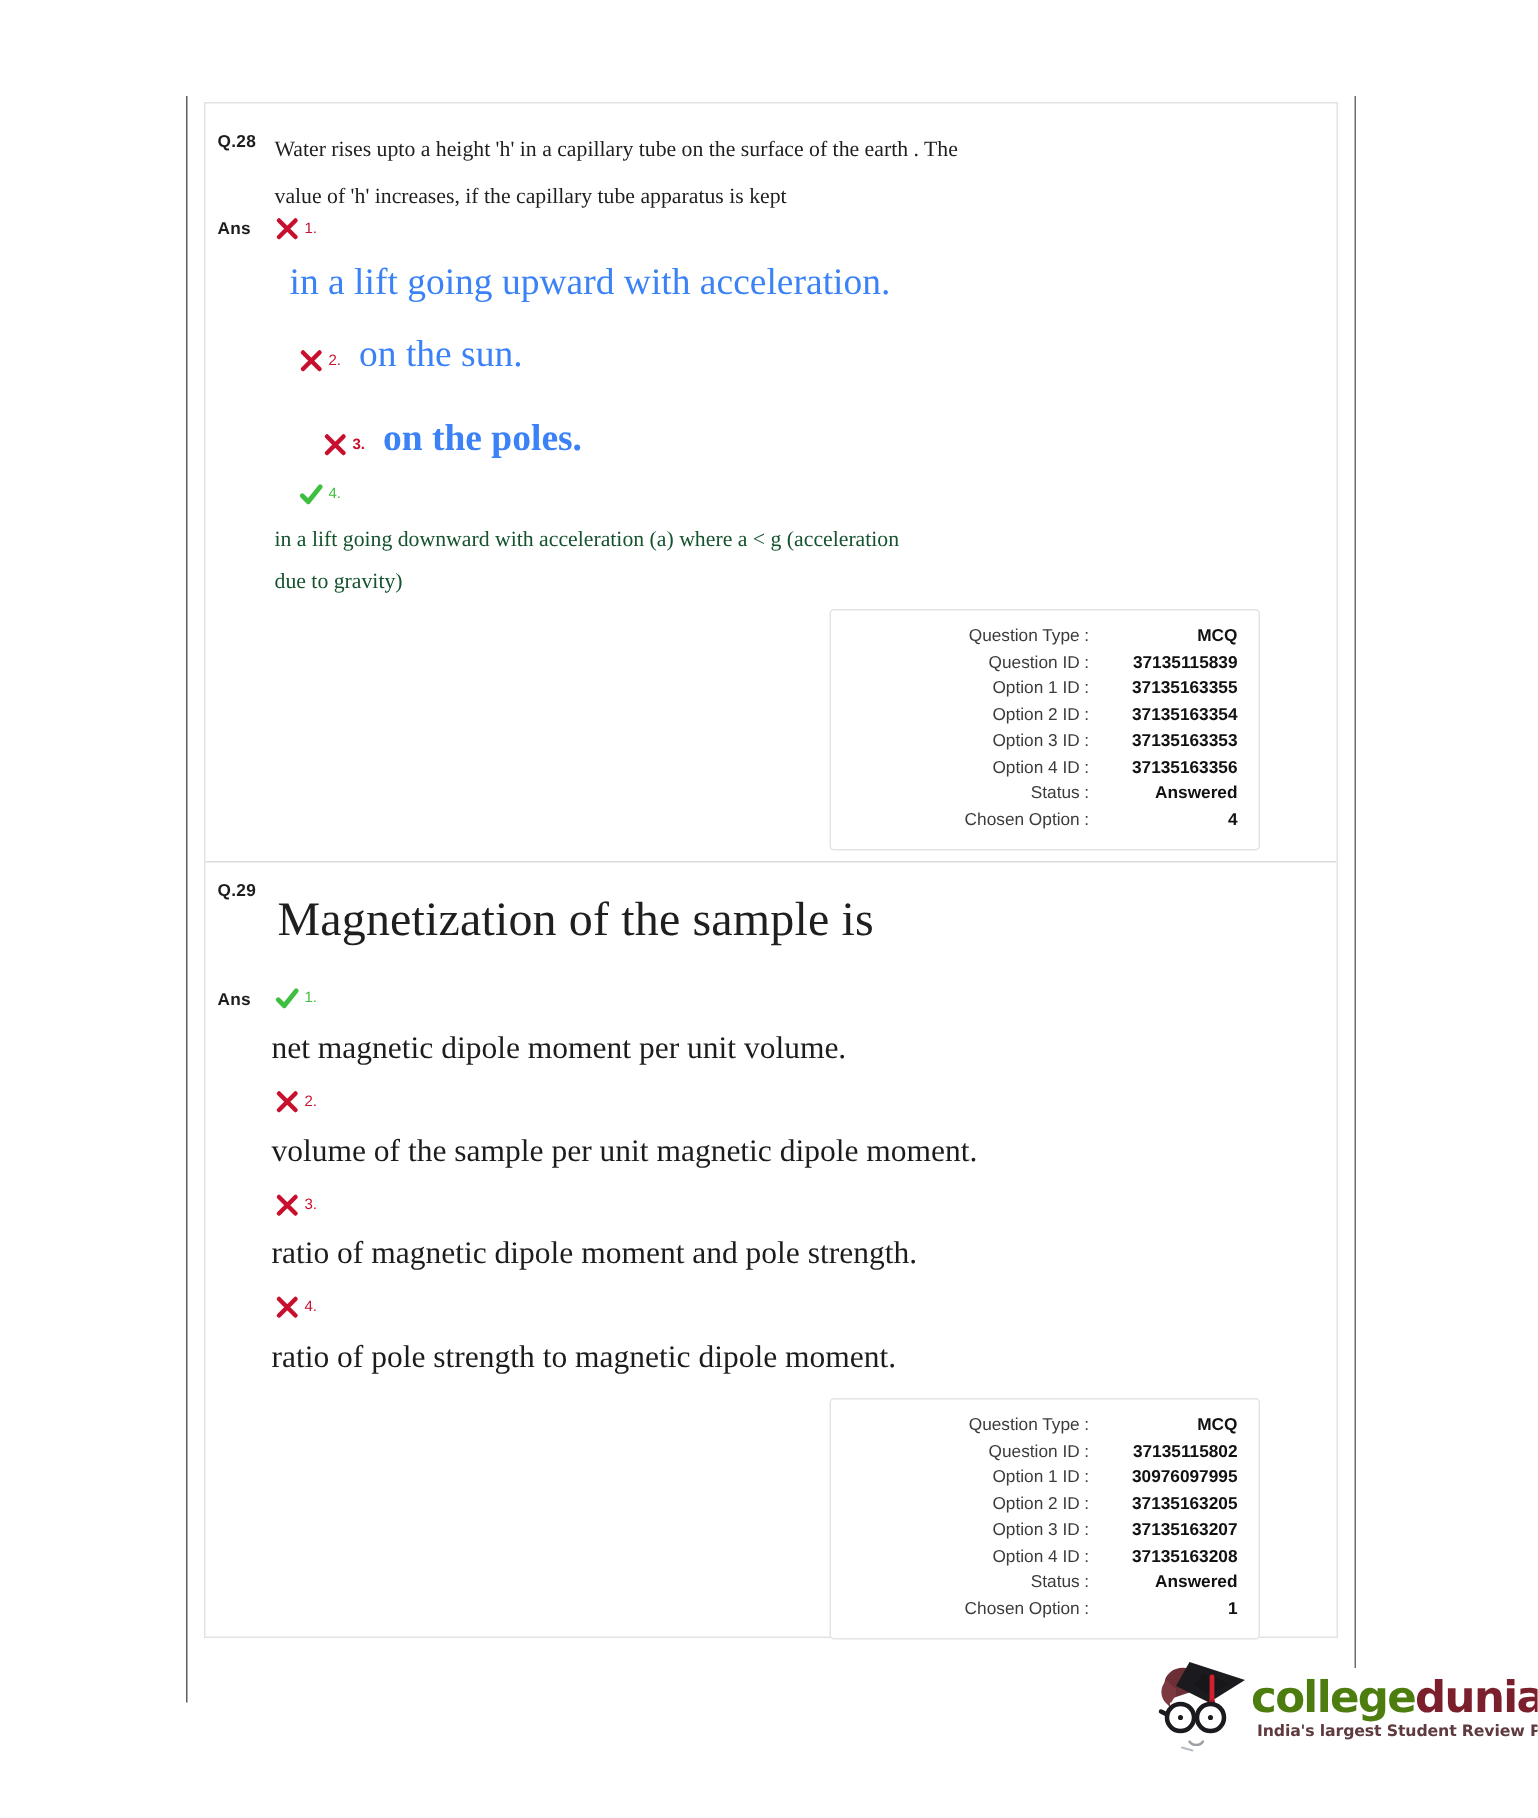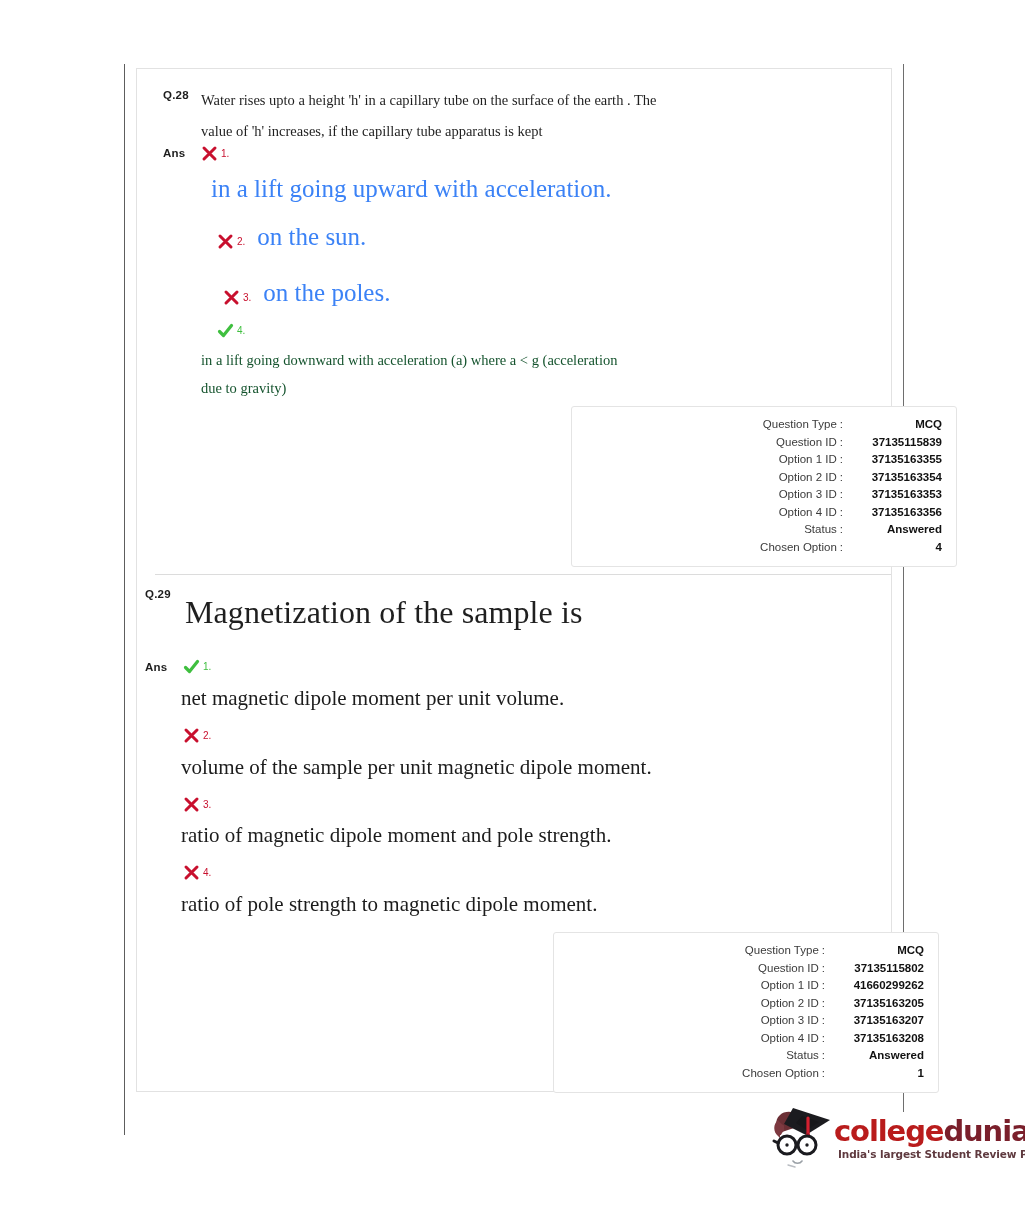--- a/index.html
+++ b/index.html
@@ -49,21 +49,21 @@
     height: 1024px;
     border: 1px solid #e2e2e2;
     background: #ffffff;
     box-sizing: border-box;
   }
 
   .qblock {
     position: relative;
     box-sizing: border-box;
   }
-  .qblock.first  { height: 506px; border-bottom: 1px solid #dcdcdc; margin-left: 18px; }
+  .qblock.first  { height: 506px; border-bottom: 1px solid #dcdcdc; }
   .qblock.second { height: 516px; }
 
   
   .gutter-label {
     position: absolute;
     left: 8px;
     font-family: "Liberation Sans", sans-serif;
     font-weight: bold;
     font-size: 11.5px;
     color: #1d1d1d;
@@ -126,21 +126,21 @@
     font-family: "Liberation Serif", serif;
     font-size: 14.5px;
     line-height: 28px;
     color: #14532d;
   }
   .inline-gap { display: inline-block; width: 12px; }
 
   
   .info-card {
     position: absolute;
-    width: 386px;
+    width: 287px;
     border: 1px solid #e4e4e4;
     border-radius: 3px;
     background: #fff;
     padding: 9px 14px 10px 0;
     box-sizing: border-box;
     font-family: "Liberation Sans", sans-serif;
   }
   .info-row {
     display: flex;
     justify-content: flex-end;
@@ -179,21 +179,21 @@
     position: absolute;
     left: 72px;
     top: 16px;
     font-family: "DejaVu Sans", sans-serif;
     font-size: 29px;
     font-weight: bold;
     letter-spacing: -1.1px;
     line-height: 30px;
     white-space: nowrap;
   }
-  .logo-college { color: #b91c1c; text-align: right; }
+  .logo-college { color: #4d7c0f; text-align: right; }
   .logo-dunia   { color: #7a1f2b; }
   .logo-tag {
     position: absolute;
     left: 76px;
     top: 48px;
     font-family: "DejaVu Sans", sans-serif;
     font-size: 10.5px;
     font-weight: bold;
     color: #5f3a3f;
     white-space: nowrap;
@@ -230,21 +230,21 @@
       <div class="opt-row opt-text-lg" style="left:56px; top:105px;">in a lift going upward with acceleration.</div>
 
       <div class="opt-row" style="left:62px; top:153px;">
         <span class="mark">
           <svg viewBox="0 0 17 17">
               <path d="M3 3 L14 14 M14 3 L3 14" stroke="#c8102e" stroke-width="3" stroke-linecap="round" fill="none"></path>
             </svg>
         </span><span class="optnum wrong">2.</span><span class="inline-gap"></span><span class="opt-text-lg">on the sun.</span>
       </div>
 
-      <div class="opt-row" style="left:68px; top:209px;">
+      <div class="opt-row" style="left:78px; top:209px;font-weight:bold;">
         <span class="mark">
           <svg viewBox="0 0 17 17">
               <path d="M3 3 L14 14 M14 3 L3 14" stroke="#c8102e" stroke-width="3" stroke-linecap="round" fill="none"></path>
             </svg>
         </span><span class="optnum wrong">3.</span><span class="inline-gap"></span><span class="opt-text-lg">on the poles.</span>
       </div>
 
       <div class="opt-row" style="left:62px; top:251px;">
         <span class="mark">
           <svg viewBox="0 0 17 17">
@@ -349,21 +349,21 @@
           <span class="info-value">MCQ</span>
         </div>
         <div class="info-row">
           <span class="info-label">Question ID</span>
           <span class="info-sep">:</span>
           <span class="info-value">37135115802</span>
         </div>
         <div class="info-row">
           <span class="info-label">Option 1 ID</span>
           <span class="info-sep">:</span>
-          <span class="info-value">41660299262</span>
+          <span class="info-value">30976097995</span>
         </div>
         <div class="info-row">
           <span class="info-label">Option 2 ID</span>
           <span class="info-sep">:</span>
           <span class="info-value">37135163205</span>
         </div>
         <div class="info-row">
           <span class="info-label">Option 3 ID</span>
           <span class="info-sep">:</span>
           <span class="info-value">37135163207</span>

